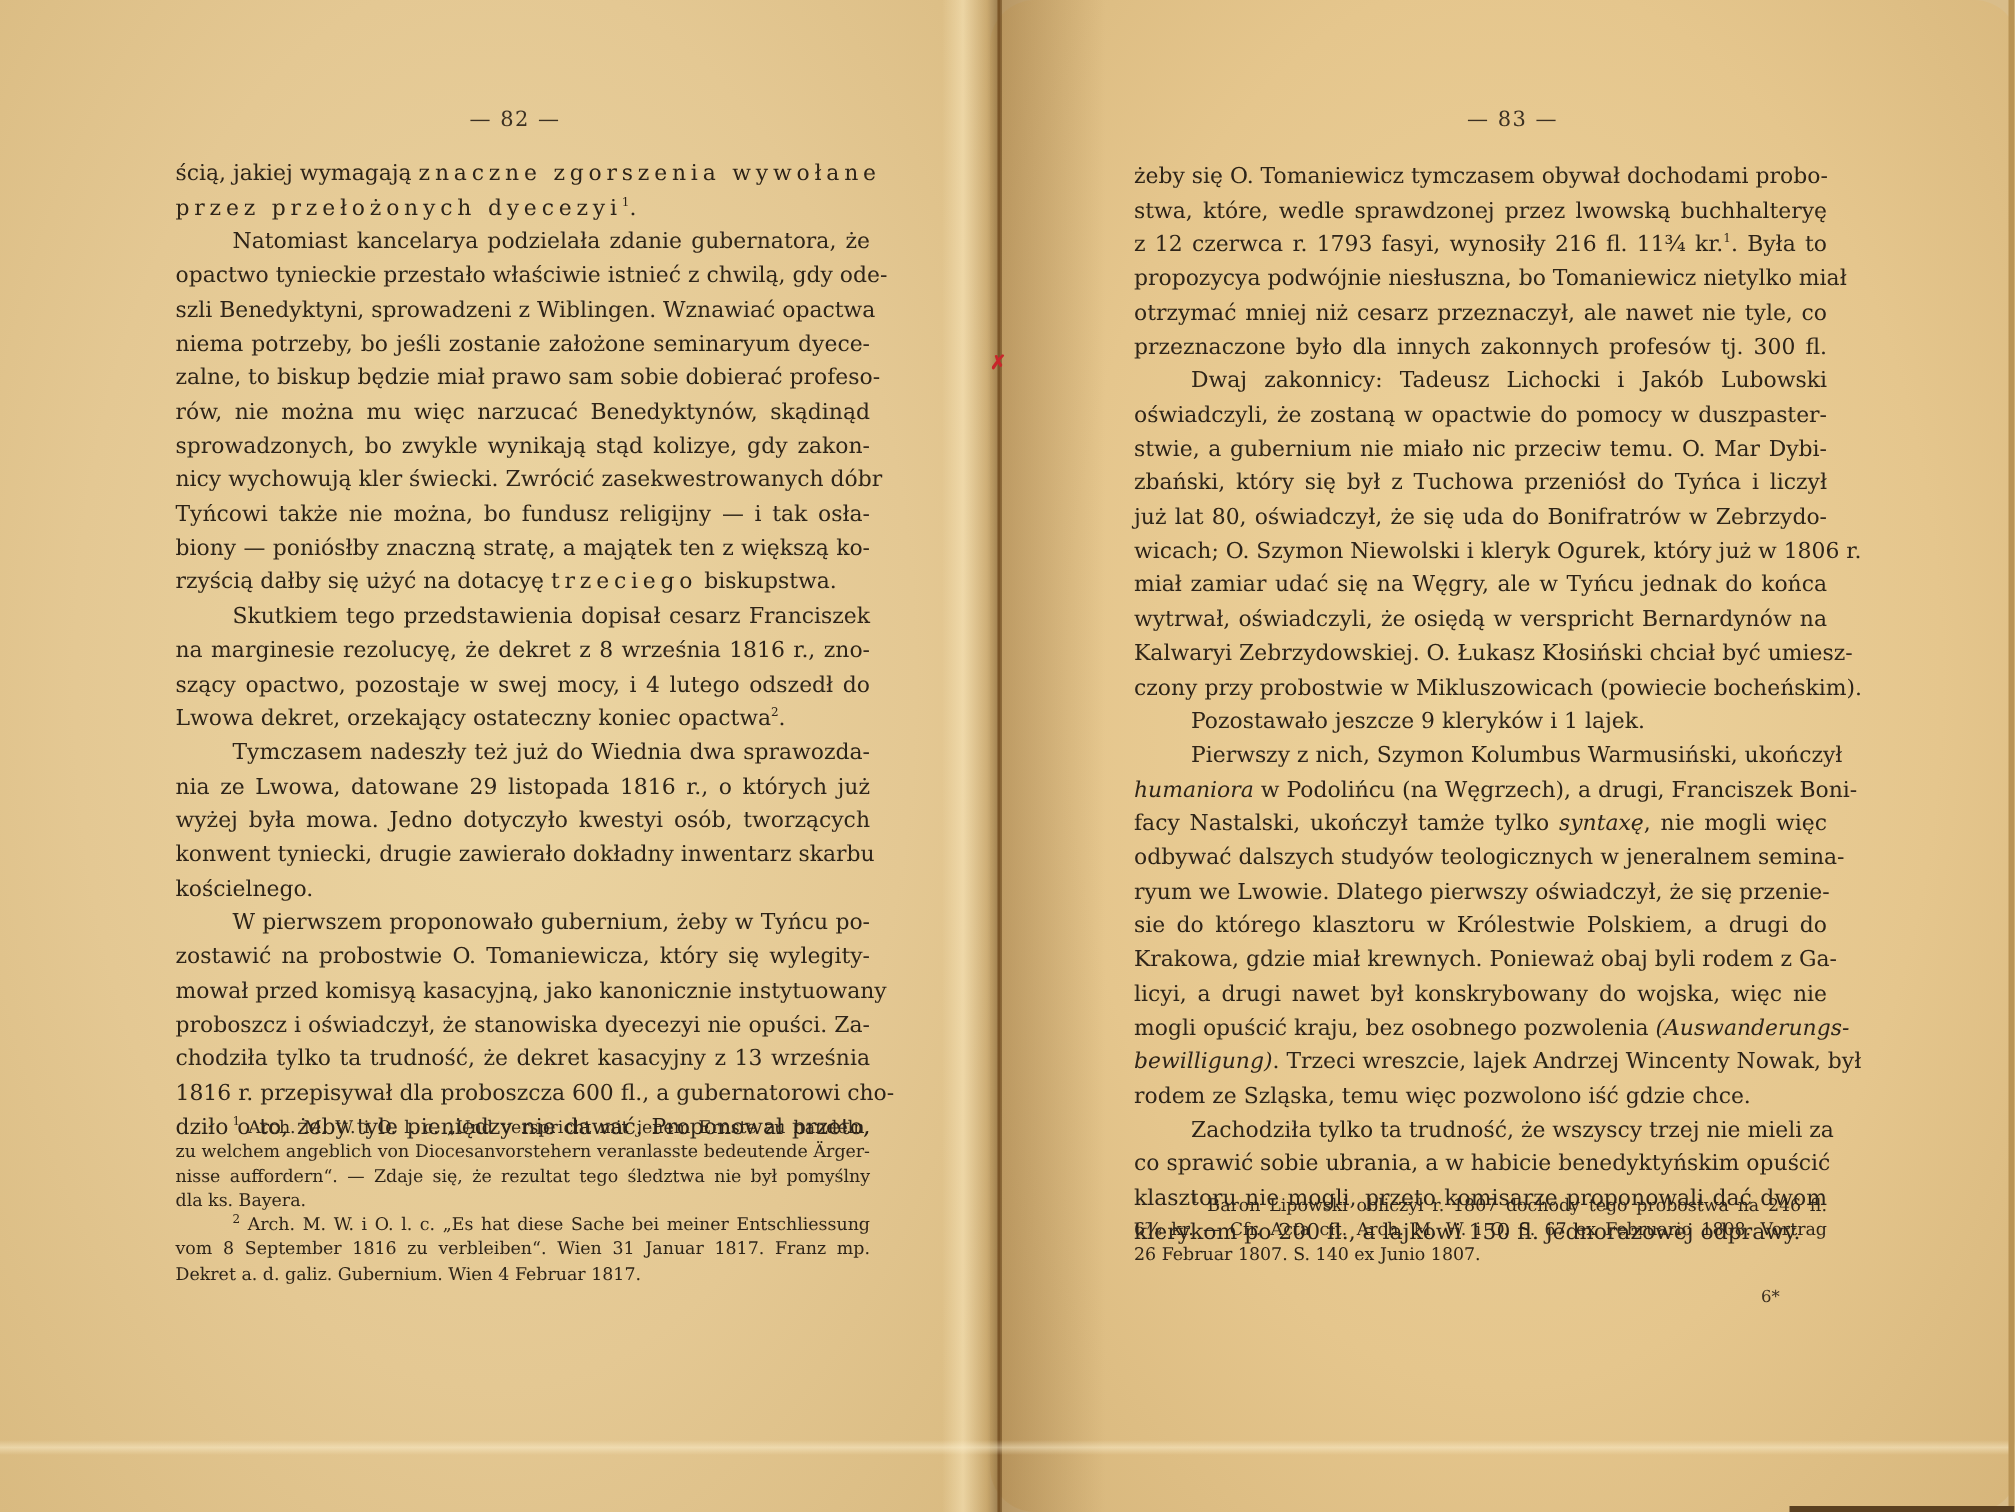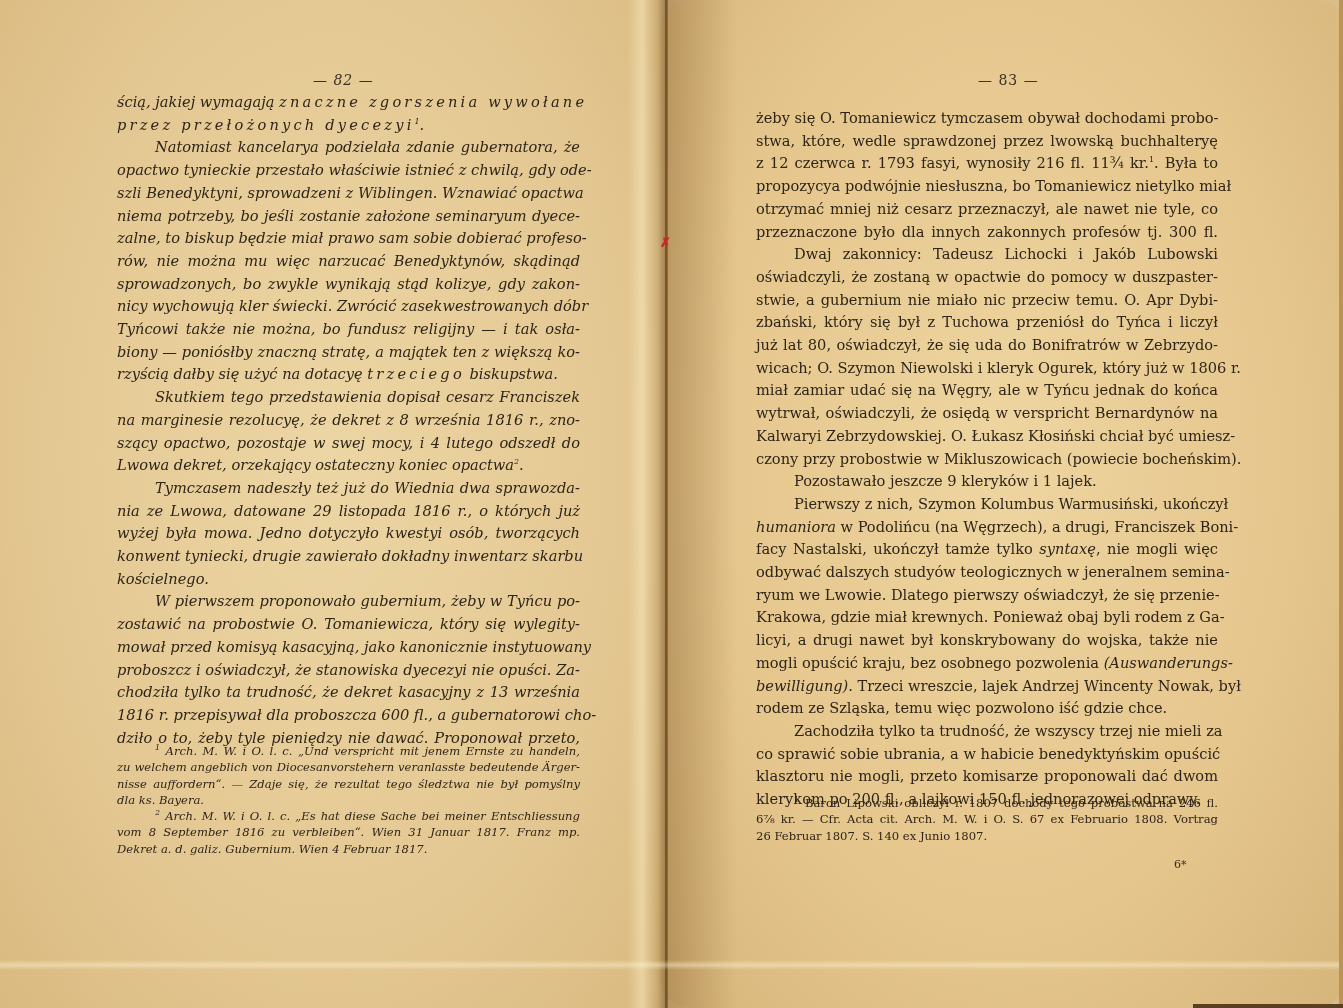--- a/index.html
+++ b/index.html
@@ -7,21 +7,21 @@
     width: 1343px; height: 1008px; overflow: hidden; position: relative;
     background: #d9bd8a;
     font-family: "DejaVu Serif", "Liberation Serif", serif;
     color: #2e2418;
   }
   .spread { position: absolute; inset: 0; }
   .page {
     position: absolute; top: 0; height: 1008px;
     background: radial-gradient(ellipse at 50% 45%, #ecd6a4 0%, #e4c893 60%, #d9ba80 100%);
   }
-  .page.left { left: 0; width: 660px; font-style: italic; }
+  .page.left { left: 0; width: 660px; }
   .page.right { left: 660px; width: 686px;
     background: radial-gradient(ellipse at 50% 45%, #eed5a0 0%, #e5c68d 60%, #d6b57a 100%); border-radius: 30px; }
   .gutter-shade {
     position: absolute; top: 0; height: 1008px; left: 628px; width: 40px;
     background: linear-gradient(to right, rgba(255,240,200,0) 0%, rgba(255,240,200,0.45) 35%, rgba(150,110,50,0.25) 75%, rgba(90,60,20,0.55) 98%);
   }
   .gutter-line { position: absolute; top: 0; left: 665px; width: 2px; height: 1008px; background: #7a5528; }
   .gutter-right-shade {
     position: absolute; top: 0; left: 667px; width: 70px; height: 1008px;
     background: linear-gradient(to right, rgba(120,80,30,0.35), rgba(120,80,30,0));
@@ -55,21 +55,21 @@
     position: absolute; font-size: 11.6px; line-height: 16.3px;
   }
   .signature { position: absolute; font-size: 11px; color: #3a2e20; }
 </style>
 </head>
 <body>
 
 <div class="spread">
   <div class="page left">
     <div class="folio" style="left:313px;">— 82 —</div>
-    <div class="text-block" id="left-body" style="left:117px; top:91px; width:463px;">
+    <div class="text-block" id="left-body" style="left:117px; top:105px; width:463px;">
         <span class="line"><span>ścią, jakiej wymagają </span><span class="spaced">znaczne zgorszenia wywołane</span></span>
         <span class="line last"><span class="spaced">przez przełożonych dyecezyi</span><sup>1</sup><span>.</span></span>
         <span class="line indent"><span>Natomiast kancelarya podzielała zdanie gubernatora, że</span></span>
         <span class="line"><span>opactwo tynieckie przestało właściwie istnieć z chwilą, gdy ode-</span></span>
         <span class="line"><span>szli Benedyktyni, sprowadzeni z Wiblingen. Wznawiać opactwa</span></span>
         <span class="line"><span>niema potrzeby, bo jeśli zostanie założone seminaryum dyece-</span></span>
         <span class="line"><span>zalne, to biskup będzie miał prawo sam sobie dobierać profeso-</span></span>
         <span class="line"><span>rów, nie można mu więc narzucać Benedyktynów, skądinąd</span></span>
         <span class="line"><span>sprowadzonych, bo zwykle wynikają stąd kolizye, gdy zakon-</span></span>
         <span class="line"><span>nicy wychowują kler świecki. Zwrócić zasekwestrowanych dóbr</span></span>
@@ -108,36 +108,37 @@
     <div class="folio" style="left:318px;">— 83 —</div>
     <div class="text-block" id="right-body" style="left:96px; top:107px; width:462px;">
         <span class="line"><span>żeby się O. Tomaniewicz tymczasem obywał dochodami probo-</span></span>
         <span class="line"><span>stwa, które, wedle sprawdzonej przez lwowską buchhalteryę</span></span>
         <span class="line"><span>z 12 czerwca r. 1793 fasyi, wynosiły 216 fl. 11¾ kr.</span><sup>1</sup><span>. Była to</span></span>
         <span class="line"><span>propozycya podwójnie niesłuszna, bo Tomaniewicz nietylko miał</span></span>
         <span class="line"><span>otrzymać mniej niż cesarz przeznaczył, ale nawet nie tyle, co</span></span>
         <span class="line"><span>przeznaczone było dla innych zakonnych profesów tj. 300 fl.</span></span>
         <span class="line indent"><span>Dwaj zakonnicy: Tadeusz Lichocki i Jakób Lubowski</span></span>
         <span class="line"><span>oświadczyli, że zostaną w opactwie do pomocy w duszpaster-</span></span>
-        <span class="line"><span>stwie, a gubernium nie miało nic przeciw temu. O. Apr Dybi-</span></span>
+        <span class="line"><span>stwie, a gubernium nie miało nic przeciw temu. O. Mar Dybi-</span></span>
         <span class="line"><span>zbański, który się był z Tuchowa przeniósł do Tyńca i liczył</span></span>
         <span class="line"><span>już lat 80, oświadczył, że się uda do Bonifratrów w Zebrzydo-</span></span>
         <span class="line"><span>wicach; O. Szymon Niewolski i kleryk Ogurek, który już w 1806 r.</span></span>
         <span class="line"><span>miał zamiar udać się na Węgry, ale w Tyńcu jednak do końca</span></span>
         <span class="line"><span>wytrwał, oświadczyli, że osiędą w verspricht Bernardynów na</span></span>
         <span class="line"><span>Kalwaryi Zebrzydowskiej. O. Łukasz Kłosiński chciał być umiesz-</span></span>
         <span class="line"><span>czony przy probostwie w Mikluszowicach (powiecie bocheńskim).</span></span>
         <span class="line indent last"><span>Pozostawało jeszcze 9 kleryków i 1 lajek.</span></span>
         <span class="line indent"><span>Pierwszy z nich, Szymon Kolumbus Warmusiński, ukończył</span></span>
         <span class="line"><span class="it">humaniora</span><span> w Podolińcu (na Węgrzech), a drugi, Franciszek Boni-</span></span>
         <span class="line"><span>facy Nastalski, ukończył tamże tylko </span><span class="it">syntaxę</span><span>, nie mogli więc</span></span>
         <span class="line"><span>odbywać dalszych studyów teologicznych w jeneralnem semina-</span></span>
         <span class="line"><span>ryum we Lwowie. Dlatego pierwszy oświadczył, że się przenie-</span></span>
+        <span class="line"><span>sie do którego klasztoru w Królestwie Polskiem, a drugi do</span></span>
         <span class="line"><span>Krakowa, gdzie miał krewnych. Ponieważ obaj byli rodem z Ga-</span></span>
-        <span class="line"><span>licyi, a drugi nawet był konskrybowany do wojska, także nie</span></span>
+        <span class="line"><span>licyi, a drugi nawet był konskrybowany do wojska, więc nie</span></span>
         <span class="line"><span>mogli opuścić kraju, bez osobnego pozwolenia </span><span class="it">(Auswanderungs-</span></span>
         <span class="line"><span class="it">bewilligung)</span><span>. Trzeci wreszcie, lajek Andrzej Wincenty Nowak, był</span></span>
         <span class="line last"><span>rodem ze Szląska, temu więc pozwolono iść gdzie chce.</span></span>
         <span class="line indent"><span>Zachodziła tylko ta trudność, że wszyscy trzej nie mieli za</span></span>
         <span class="line"><span>co sprawić sobie ubrania, a w habicie benedyktyńskim opuścić</span></span>
         <span class="line"><span>klasztoru nie mogli, przeto komisarze proponowali dać dwom</span></span>
         <span class="line last"><span>klerykom po 200 fl., a lajkowi 150 fl. jednorazowej odprawy.</span></span>
       </div>
 
     <div class="footnotes" id="right-fn" style="left:96px; top:795px; width:462px;">

